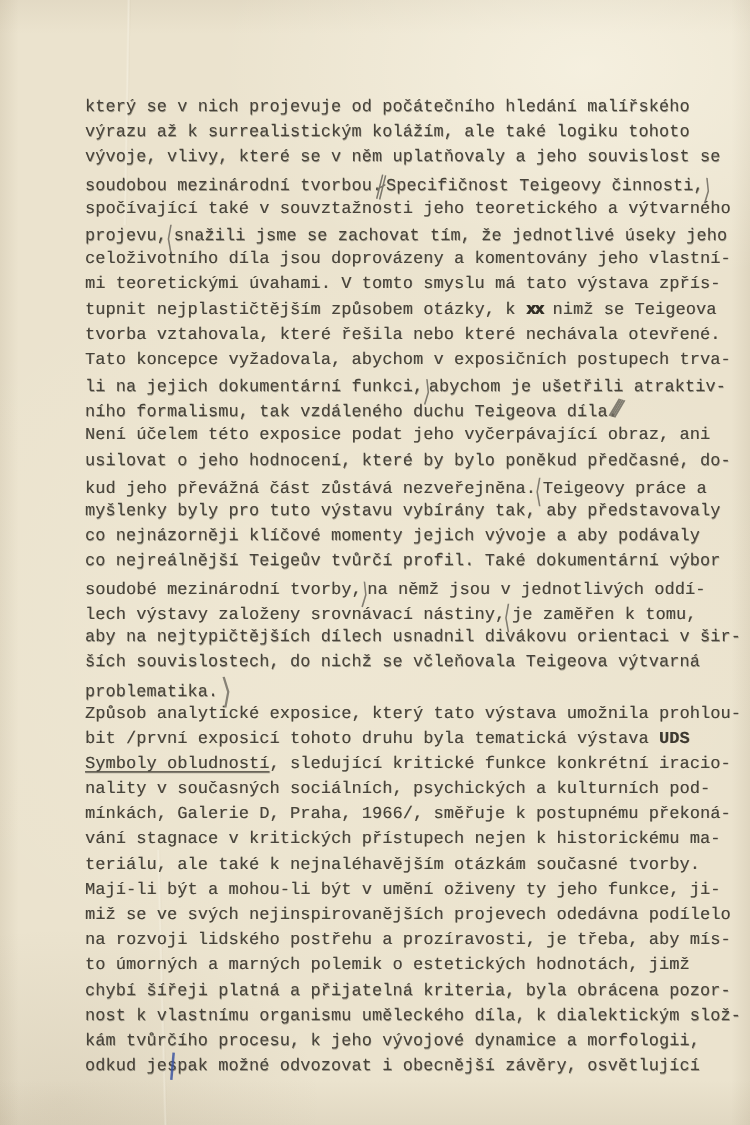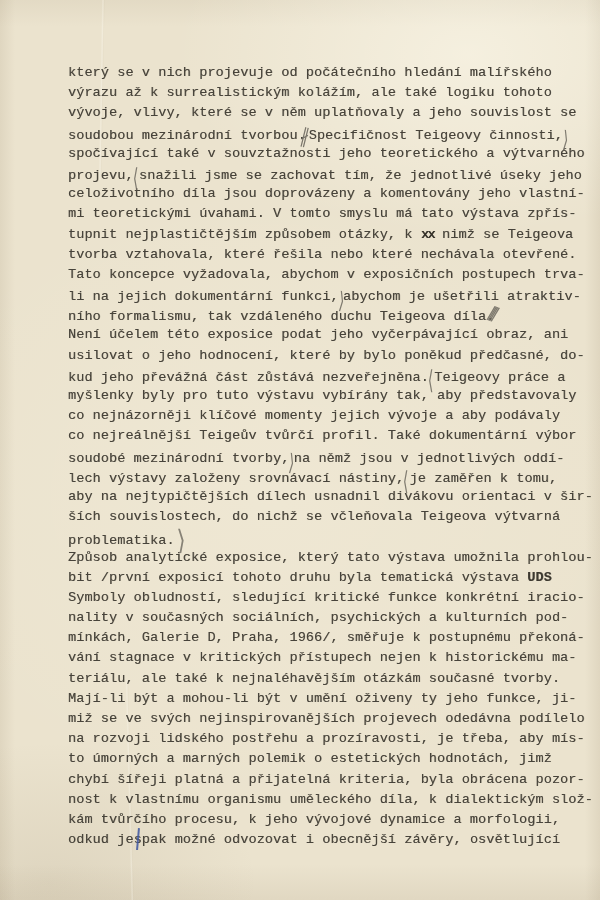--- a/index.html
+++ b/index.html
@@ -17,31 +17,31 @@
       linear-gradient(180deg, rgba(120,100,68,0.07) 0, rgba(120,100,68,0) 3%, rgba(120,100,68,0) 96%, rgba(120,100,68,0.09) 100%),
       radial-gradient(ellipse 300px 200px at 8% 98%, rgba(110,92,62,0.10), rgba(110,92,62,0) 70%);
   }
   .crease{
     position:absolute;width:3px;pointer-events:none;
     background:linear-gradient(90deg, rgba(255,253,244,0.0), rgba(255,253,244,0.55), rgba(140,120,85,0.10));
   }
   .crease.c1{left:100px;top:0;height:180px;opacity:.6;transform:rotate(1deg);}
   .crease.c2{left:128px;top:680px;height:220px;opacity:.55;transform:rotate(-1.5deg);}
   .text{
-    position:absolute;left:68px;top:63px;width:520px;
+    position:absolute;left:68px;top:77px;width:520px;
     font-size:13.5px;line-height:20.2px;letter-spacing:0.1px;
     color:#47433a;
     text-shadow:0.4px 0.4px 0.5px rgba(62,58,48,0.45);
     white-space:pre;
   }
   .line{height:20.2px;}
   
-  .u{text-underline-offset:3px;text-align:center;}
+  .u{text-decoration:underline;text-underline-offset:3px;text-align:center;}
   .b{font-weight:bold;color:#3d3930;text-align:right;}
-  .xover{font-weight:normal;color:#332f27;letter-spacing:-1.5px;text-shadow:0.8px 0 0 #332f27;}
+  .xover{font-weight:bold;color:#332f27;letter-spacing:-1.5px;text-shadow:0.8px 0 0 #332f27;}
   .strike-blue{position:relative;}
   .strike-blue::after{
     content:"";position:absolute;left:45%;top:-4px;bottom:-3px;width:1.6px;
     background:#3c55a0;transform:rotate(5deg);opacity:.85;
   }
   
   .pen-dslash,.pen-lt,.pen-gt,.pen-gt-big,.pen-scribble{
     color:#6e6a60;font-family:"DejaVu Sans",sans-serif;
     display:inline-block;text-shadow:none;font-weight:400;
   }

